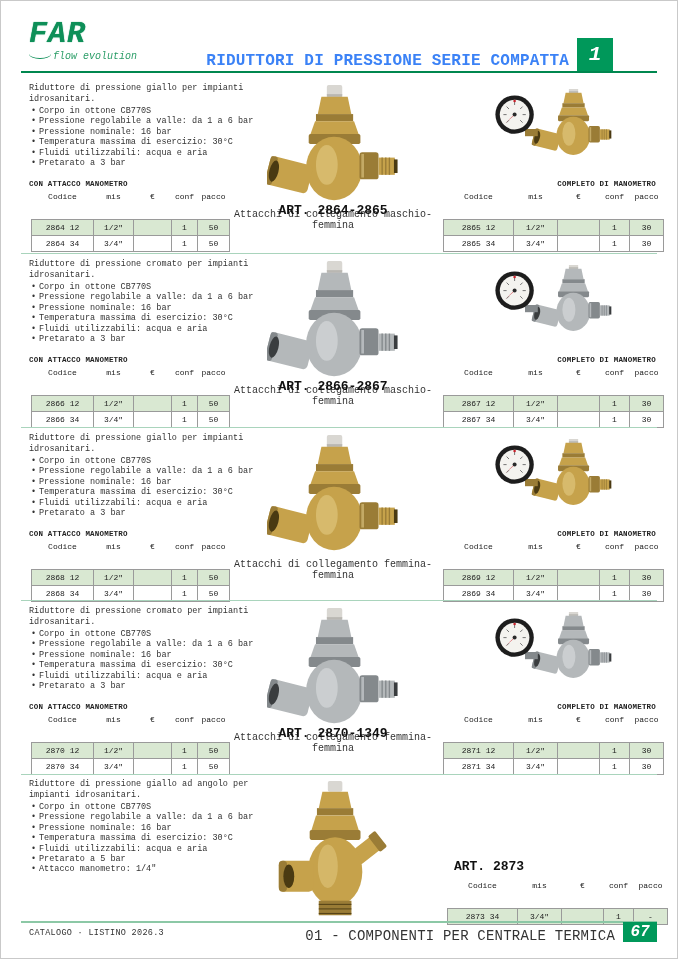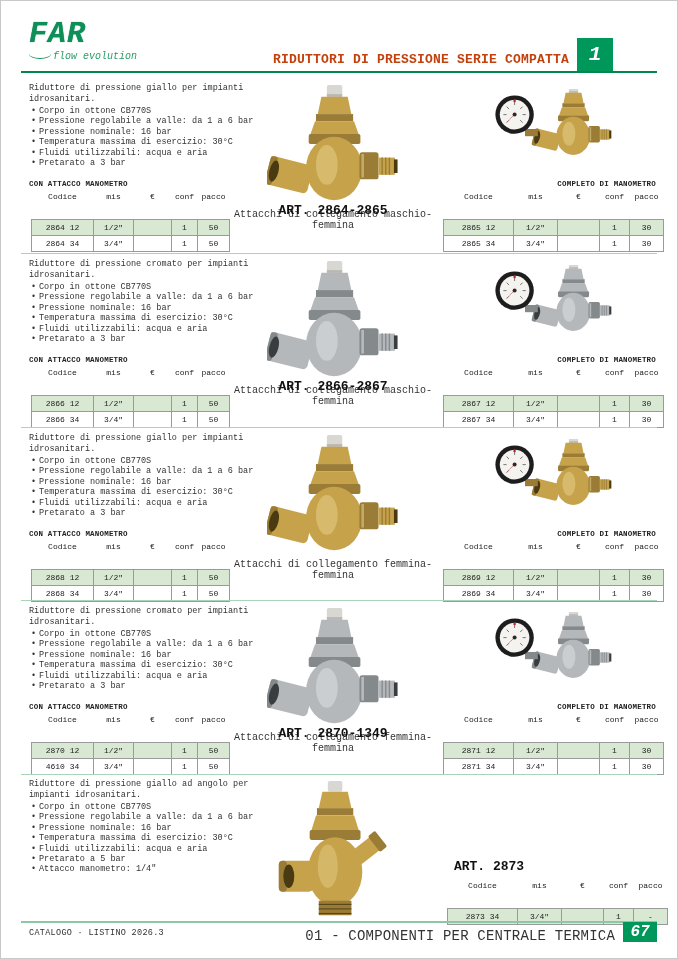--- a/index.html
+++ b/index.html
@@ -15,22 +15,22 @@
     color:#0e8f58; letter-spacing:1px;
     text-shadow:0 0 1px #0e8f58;
   }
   .logo-tagline-row { display:flex; align-items:flex-end; margin-top:0; }
   .logo-swoosh {
     width:22px; height:9px; border-bottom:1.6px solid #0e8f58;
     border-radius:50%; margin-right:2px; margin-bottom:3px;
   }
   .logo-tagline { font-style:italic; font-size:10px; color:#2a9d67; }
   .header-title {
-    position:absolute; right:108px; top:51px; font-size:13px; font-weight:bold;
-    letter-spacing:0.2px; color:#c2410c;
+    position:absolute; right:108px; top:51px; font-size:16px; font-weight:bold;
+    letter-spacing:0.2px; color:#3b82f6;
   }
   .chapter-box {
     position:absolute; left:576px; top:37px; width:36px; height:33px;
     background:#00985a; color:#fff; font-size:21px; font-weight:bold; font-style:italic;
     display:flex; align-items:center; justify-content:center;
   }
   .header-line { position:absolute; left:20px; right:20px; top:70px; height:2px; background:#00874f; }
 
   
   .section { position:absolute; left:0; width:676px; }
@@ -438,21 +438,21 @@
         </thead>
       <tbody>
         <tr class="hl">
           <td>2870 12</td>
           <td>1/2"</td>
           <td></td>
           <td>1</td>
           <td>50</td>
         </tr>
         <tr>
-          <td>4610 34</td>
+          <td>2870 34</td>
           <td>3/4"</td>
           <td></td>
           <td>1</td>
           <td>50</td>
         </tr>
       </tbody>
     </table>
     <div class="center-img">
       <svg class="valve chrome" viewBox="0 0 150 130">
           <use href="#sym-valve-straight"></use>

